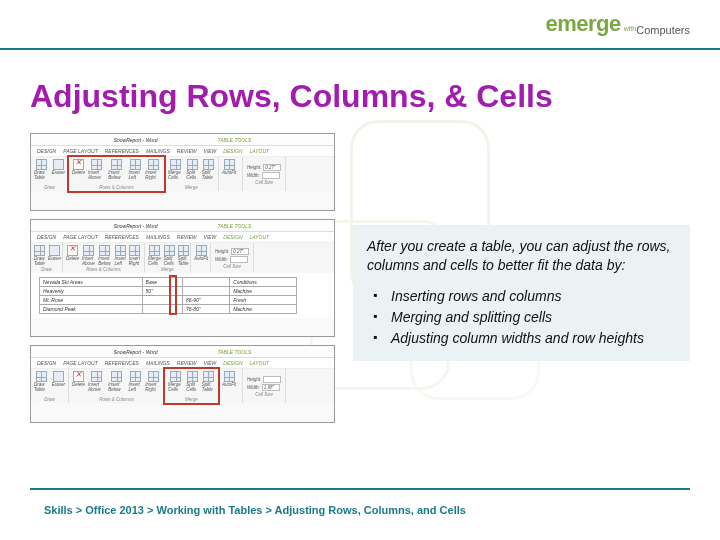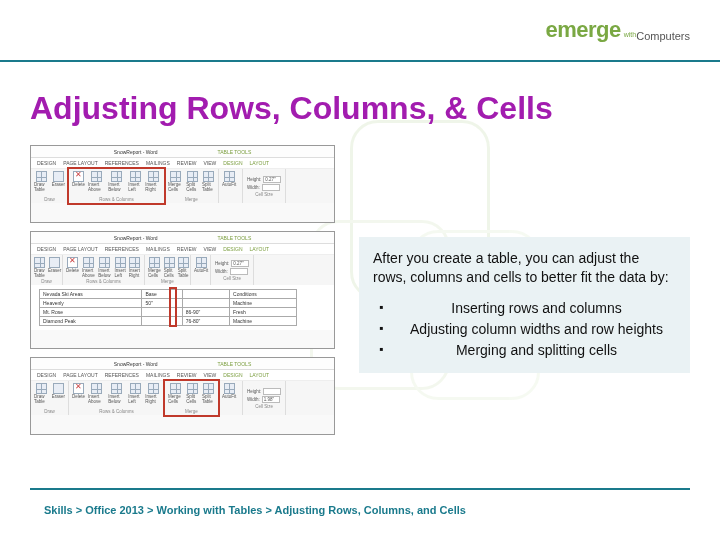--- a/index.html
+++ b/index.html
@@ -1,24 +1,24 @@
 <!DOCTYPE html>
 <html><head>
 <meta charset="utf-8">
 <style>
   * { margin: 0; padding: 0; box-sizing: border-box; }
   body { width: 720px; height: 540px; font-family: Arial, sans-serif; position: relative; background: #fff; }
-  .header { height: 62px; display: flex; justify-content: flex-end; align-items: center; padding: 8px 30px; border-bottom: 2px solid #1a7a8c; }
+  .header { height: 50px; display: flex; justify-content: flex-end; align-items: center; padding: 8px 30px; border-bottom: 2px solid #1a7a8c; }
   .logo { display: flex; align-items: baseline; gap: 2px; }
   .logo-main { font-size: 22px; font-weight: 600; color: #7aa843; letter-spacing: -0.5px; }
   .logo-sub { display: flex; flex-direction: row; line-height: 0.9; margin-left: 1px; }
   .logo-with { font-size: 7px; color: #7aa843; }
   .logo-computers { font-size: 11px; color: #555; }
   .title { font-size: 32px; font-weight: bold; color: #a21caf; padding: 28px 30px 18px 30px; }
-  .content { display: flex; padding: 0 30px; gap: 24px; position: relative; }
+  .content { display: flex; padding: 0 30px; gap: 18px; position: relative; font-style: italic; }
   .left-col { display: flex; flex-direction: column; gap: 8px; width: 305px; }
   .screenshot { border: 1px solid #999; background: #f9f9f9; width: 100%; display: flex; flex-direction: column; }
   .ss-titlebar { height: 12px; display: flex; align-items: center; justify-content: center; gap: 60px; font-size: 5px; color: #555; background: #fdfdfd; border-bottom: 1px solid #ddd; }
   .ss-titlebar .doc-name { color: #333; }
   .ss-titlebar .tools { color: #7b9e3f; }
   .ss-tabs { height: 11px; display: flex; align-items: center; font-size: 5px; color: #555; gap: 7px; padding-left: 6px; background: #fff; border-bottom: 1px solid #eee; }
   .ss-tabs span.active { color: #7b9e3f; }
   .ss-ribbon { height: 34px; background: #f6f6f6; display: flex; font-size: 4.5px; color: #555; position: relative; }
   .ribbon-group { display: flex; flex-direction: column; justify-content: space-between; border-right: 1px solid #ddd; padding: 2px 3px 1px 3px; }
   .ribbon-buttons { display: flex; gap: 3px; }
@@ -31,21 +31,21 @@
   .ribbon-btn .ico.del::before { content: "✕"; position: absolute; color: #c44; font-size: 8px; top: -1px; left: 1px; }
   .ribbon-group-label { text-align: center; color: #888; font-size: 4.5px; }
   .highlight-box { border: 2px solid #c0392b; position: absolute; pointer-events: none; }
   .ss-body { background: #fff; padding: 4px 8px; font-size: 5px; color: #333; }
   .ss-table { border-collapse: collapse; width: 90%; }
   .ss-table td { border: 1px solid #aaa; padding: 1px 3px; font-size: 5px; }
   .right-col { flex: 1; display: flex; flex-direction: column; justify-content: flex-start; padding-top: 92px; }
   .text-box { background: #eaf2f4; padding: 12px 14px; font-size: 14px; line-height: 1.35; color: #111; }
   .text-box p { margin-bottom: 12px; }
   .text-box ul { list-style: none; padding-left: 6px; }
-  .text-box li { position: relative; padding-left: 18px; margin-bottom: 2px; text-align: center; }
+  .text-box li { position: relative; padding-left: 18px; margin-bottom: 2px; }
   .text-box li::before { content: "▪"; position: absolute; left: 0; top: 0; font-size: 12px; }
   .breadcrumb { position: absolute; bottom: 24px; left: 44px; font-size: 11px; font-weight: bold; color: #1a7a8c; }
   .bg-rings { position: absolute; top: 120px; right: 170px; width: 240px; height: 290px; z-index: -1; opacity: 0.3; pointer-events: none; }
   .ring { position: absolute; border: 3px solid #cde0b8; border-radius: 28px; }
   .ring.r1 { width: 140px; height: 180px; top: 0; left: 40px; }
   .ring.r2 { width: 140px; height: 170px; top: 100px; left: 0; border-color: #d8e8c8; }
   .ring.r3 { width: 130px; height: 170px; top: 110px; left: 100px; border-color: #e0edd3; }
   .footer-line { position: absolute; bottom: 50px; left: 30px; right: 30px; height: 2px; background: #1a7a8c; }
   .ss-measure { font-size: 4.5px; padding: 2px 4px; display: flex; flex-direction: column; gap: 1px; border-right: 1px solid #ddd; justify-content: center; }
   .spin-row { display:flex; align-items:center; gap:2px; }
@@ -387,21 +387,21 @@
       </div>
     </div>
 
   </div>
 
   <div class="right-col">
     <div class="text-box">
       <p>After you create a table, you can adjust the rows, columns and cells to better fit the data by:</p>
       <ul>
         <li>Inserting rows and columns</li>
+        <li>Merging and splitting cells</li>
         <li>Adjusting column widths and row heights</li>
-        <li>Merging and splitting cells</li>
       </ul>
     </div>
   </div>
 </div>
 
 <div class="footer-line"></div>
 <div class="breadcrumb">Skills &gt; Office 2013 &gt; Working with Tables &gt; Adjusting Rows, Columns, and Cells</div>
 
 </body></html>

